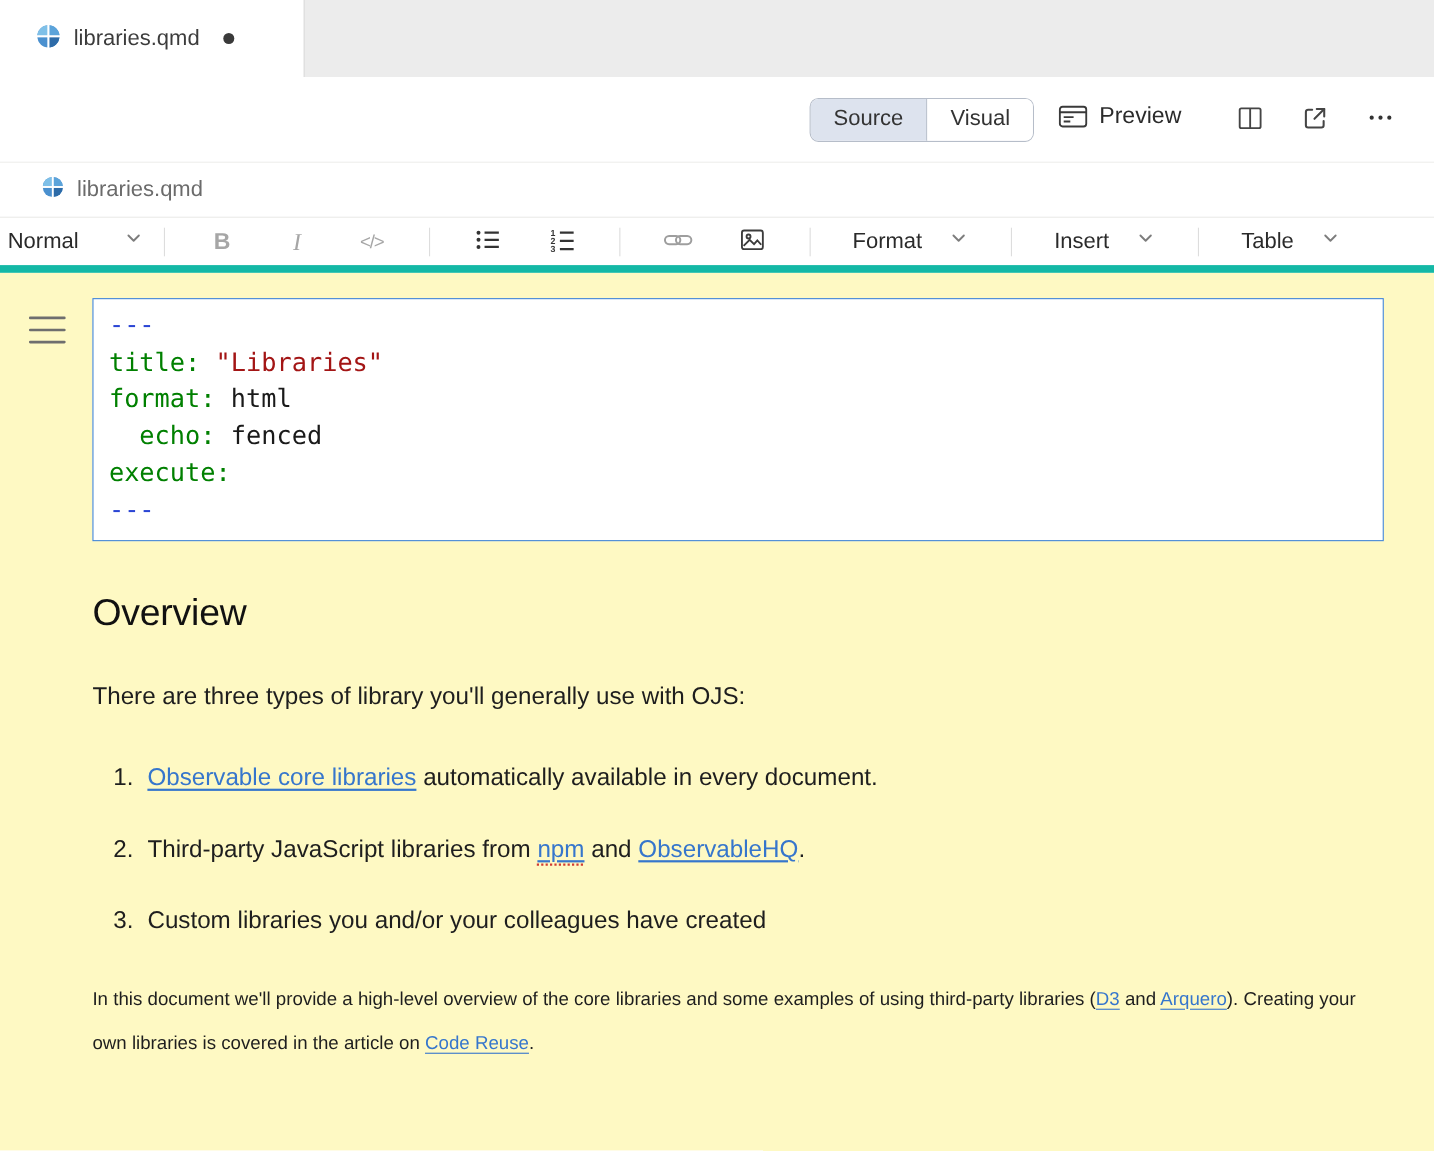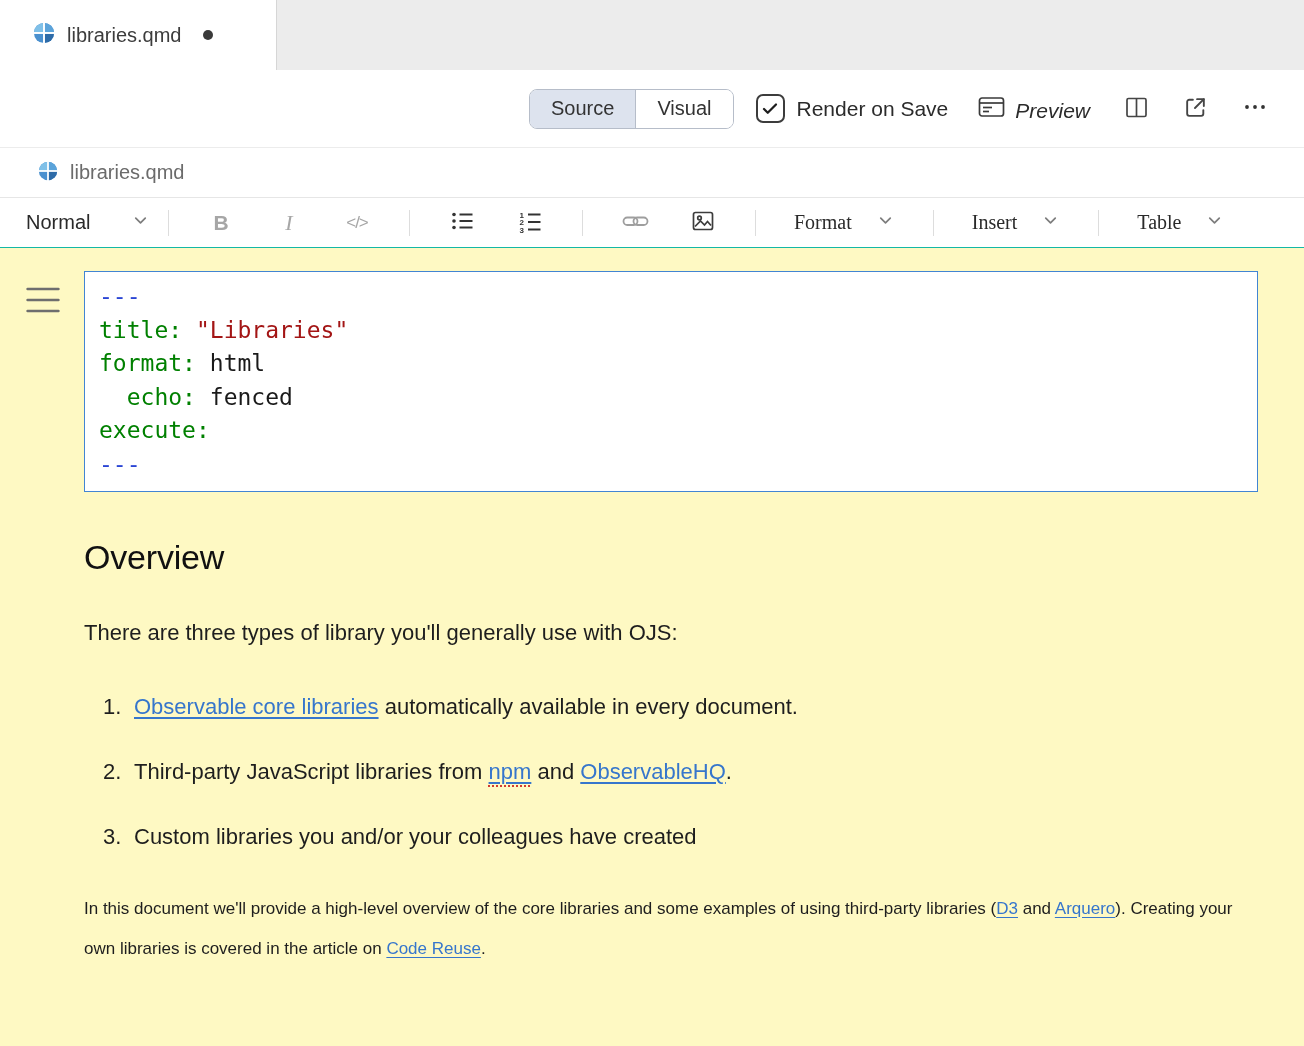--- a/index.html
+++ b/index.html
@@ -26,38 +26,38 @@
   .seg { display:flex; border:1px solid #b6bdc9; border-radius:8px; overflow:hidden; height:40px; margin-right:22px; }
   .seg-btn { font-family:inherit; font-size:20px; color:#333; border:none; padding:0 21px; cursor:pointer; }
   .seg-source { background:#dde3ee; border-right:1px solid #b6bdc9; }
   .seg-visual { background:#fff; }
   .render-save { display:flex; align-items:center; margin-right:30px; cursor:pointer; }
   .checkbox {
     width:29px; height:29px; border:2px solid #3c3c3c; border-radius:7px; background:#fff;
     display:flex; align-items:center; justify-content:center;
   }
   .rs-label { font-size:21px; color:#2b2b2b; margin-left:12px; }
-  .preview-btn { display:flex; align-items:flex-end; margin-right:30px; cursor:pointer;font-style:italic; }
+  .preview-btn { display:flex; align-items:flex-start; margin-right:46px; cursor:pointer; }
   .pv-label { font-size:21px; color:#2b2b2b; margin-left:10px; }
   .icon-btn { background:none; border:none; padding:4px; margin-right:26px; cursor:pointer; display:flex; align-items:center; }
   .icon-btn:last-child { margin-right:0; }
 
   
   .breadcrumb { height:50px; display:flex; align-items:center; padding-left:38px; border-bottom:1px solid #e6e6e6; background:#fff; }
   .bc-label { font-size:20px; color:#6b6b6b; margin-left:12px; }
 
   
   .fmt-toolbar {
-    height:50px; display:flex; align-items:center; padding-left:26px;
-    border-bottom:1px solid #14b8a6; font-size:20px; color:#2a2a2a; background:#fff;
+    height:50px; display:flex; align-items:center; padding-left:7px;
+    border-bottom:7px solid #14b8a6; font-size:20px; color:#2a2a2a; background:#fff;
   }
   .dd { display:flex; align-items:center; cursor:pointer; }
   .style-dd { width:124px; justify-content:space-between; }
   .menu-dd { padding:0 20px; }
-  .menu-dd .dd-label { margin-right:24px;font-family:Liberation Serif, serif; }
+  .menu-dd .dd-label { margin-right:24px; }
   .divider { width:1px; height:26px; background:#ddd; margin:0 18px; flex:none; }
   .fmt-icon-btn { width:68px; height:40px; display:flex; align-items:center; justify-content:center; background:none; border:none; cursor:pointer; padding:0; }
   .b-glyph { font-weight:bold; font-size:21px; color:#a6a6a6; font-family:inherit; }
   .i-glyph { font-style:italic; font-family:"Liberation Serif",serif; font-size:22px; color:#a6a6a6; }
   .code-glyph { font-size:17px; color:#a6a6a6; letter-spacing:-1px; font-family:inherit; }
 
   
   .content { position:relative; padding:23px 46px 0 84px; }
   .drag-handle { position:absolute; left:26px; top:38px; cursor:grab; }
   .yaml-block {
@@ -101,28 +101,20 @@
       <span class="tab-label">libraries.qmd</span>
       <span class="mod-dot"></span>
     </div>
   </div>
 
   <div class="toolbar">
     <div class="seg">
       <button class="seg-btn seg-source">Source</button>
       <button class="seg-btn seg-visual">Visual</button>
     </div>
-    <div class="render-save">
-      <span class="checkbox">
-        <svg width="18" height="18" viewBox="0 0 24 24" fill="none" stroke="#1d1d1d" stroke-width="3" stroke-linecap="round" stroke-linejoin="round">
-            <polyline points="20 6 9 17 4 12"></polyline>
-          </svg>
-      </span>
-      <span class="rs-label">Render on Save</span>
-    </div>
     <div class="preview-btn">
       <span>
         <svg width="27" height="24" viewBox="0 0 27 24" fill="none" stroke="#3a3a3a" stroke-width="1.7">
           <rect x="1.5" y="3" width="24" height="18" rx="2.5"></rect>
           <line x1="1.5" y1="8" x2="25.5" y2="8"></line>
           <line x1="5" y1="12.5" x2="14" y2="12.5"></line>
           <line x1="5" y1="16.5" x2="11" y2="16.5"></line>
         </svg>
       </span>
       <span class="pv-label">Preview</span>

